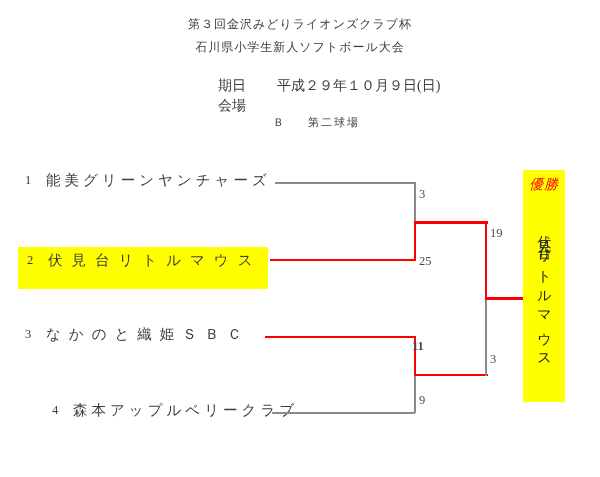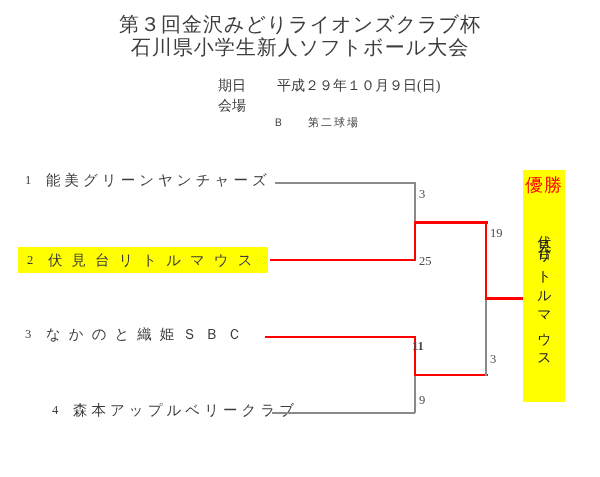--- a/index.html
+++ b/index.html
@@ -2,44 +2,44 @@
 <html><head>
 <meta charset="utf-8">
 <style>
   html,body{margin:0;padding:0;background:#fff;}
   #page{
     position:relative;width:600px;height:477px;background:#ffffff;overflow:hidden;
     font-family:"Liberation Serif","DejaVu Serif",serif;color:#3c3c3c;
   }
   
   #title{position:absolute;top:13px;left:0;width:600px;text-align:center;
-         font-size:20px;line-height:23px;letter-spacing:1px;}
+         font-size:12px;line-height:23px;letter-spacing:1px;}
   #info{position:absolute;top:76px;left:218px;font-size:14px;line-height:20px;}
   .info-row{display:flex;gap:10px;}
   .info-label{width:28px;margin-right:21px;}
   #field-row{position:absolute;top:115px;left:273px;font-size:11px;letter-spacing:2px;display:flex;}
   #field-code{margin-right:24px;letter-spacing:0;}
   
   .team-row{position:absolute;left:20px;height:22px;line-height:22px;font-size:14.5px;white-space:nowrap;}
   .seed{display:inline-block;width:16px;text-align:center;font-size:12.5px;margin-right:10px;vertical-align:top;}
   .team-name{display:inline-block;}
   .ls4{letter-spacing:4px;text-align:center;}
   .ls8{letter-spacing:8px;}
   .ls9{letter-spacing:9px;}
-  #team-row-2{left:18px;top:247px;height:26px;line-height:26px;background:#ffff00;padding:0 0 0 4px;width:246px;}
+  #team-row-2{left:18px;top:247px;height:26px;line-height:26px;background:#ffff00;padding:0 0 16px 4px;width:246px;}
   
   .hline,.vline{position:absolute;}
   .gray{background:#8a8a8a;}
   .red{background:#ff0000;}
   
   .score{position:absolute;font-size:12.5px;color:#4a4a4a;line-height:14px;}
   
   #champion-box{position:absolute;left:523px;top:170px;width:42px;height:232px;background:#ffff00;
                 display:flex;flex-direction:column;align-items:center;}
-  #champion-label{margin-top:7px;font-size:18px;color:#ff0000;letter-spacing:1px;line-height:16px;}
+  #champion-label{margin-top:7px;font-size:14px;color:#ff0000;letter-spacing:1px;line-height:16px;font-style:italic;}
   #champion-name{margin-top:31px;writing-mode:vertical-rl;text-orientation:upright;
                  font-size:14px;letter-spacing:5px;color:#222;}
 </style>
 </head>
 <body>
 
 <div id="page">
 
   <div id="title">
     <div>第３回金沢みどりライオンズクラブ杯</div>

